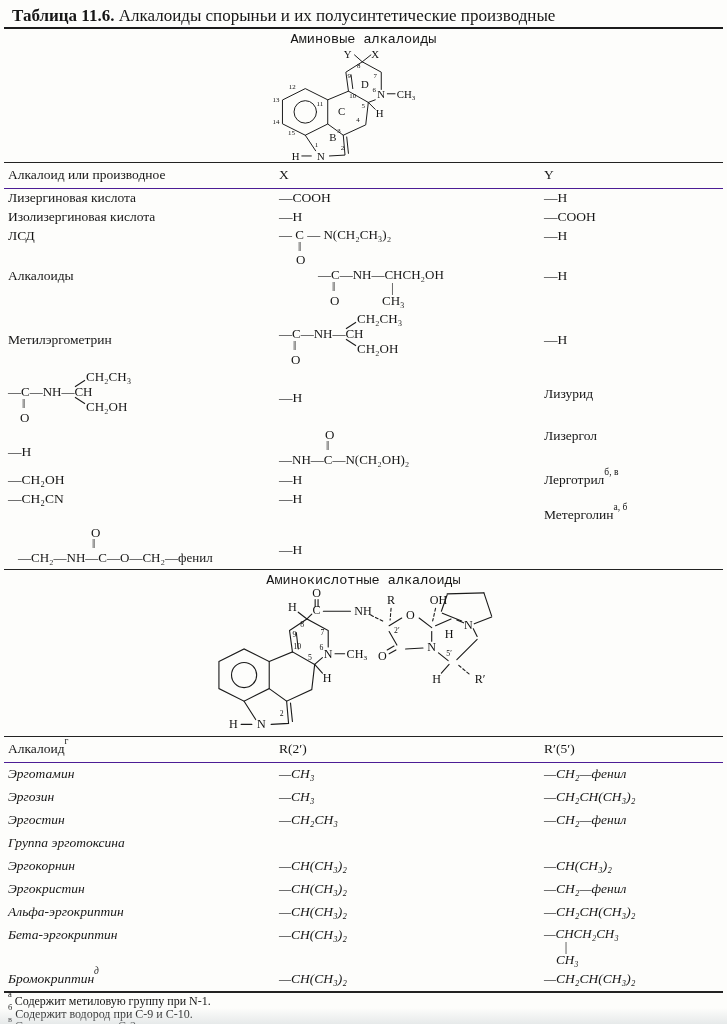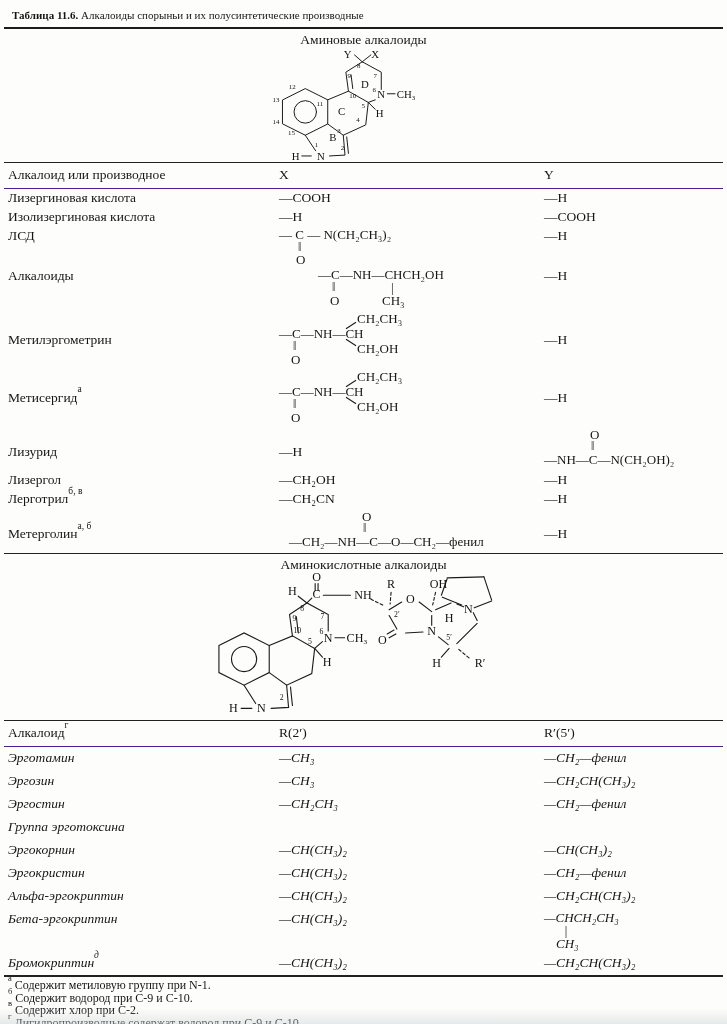--- a/index.html
+++ b/index.html
@@ -2,24 +2,24 @@
 <html><head>
 <meta charset="utf-8">
 <style>
   html,body{margin:0;padding:0;background:#e8e8e6;}
   .page{position:relative;width:727px;height:1024px;background:#fdfdfb;
         font-family:"Liberation Serif","DejaVu Serif",serif;color:#161616;
         overflow:hidden;box-sizing:border-box;}
 
   
   .titlebar{padding:7px 2px 3px 8px;margin:0 4px;border-bottom:2px solid #1c1c1c;
-            font-size:11px;line-height:17px;}
+            font-size:17px;line-height:17px;}
   .titlebar b{font-weight:bold;}
 
-  .caption{text-align:center;font-size:13.5px;line-height:16px;margin-top:3px;}
+  .caption{text-align:center;font-size:13.5px;line-height:16px;margin-top:3px;font-family:Liberation Mono, monospace;}
 
   .structwrap{text-align:center;line-height:0;}
   svg{overflow:visible;}
   svg line,svg path,svg circle{stroke:#1b1b1b;stroke-width:1.15;fill:none;stroke-linecap:round;}
   svg .dash{stroke-dasharray:3,2.4;}
   svg text{fill:#111;font-family:"Liberation Serif","DejaVu Serif",serif;font-size:12.5px;stroke:none;}
   svg text.num{font-size:8px;}
   svg text.ring{font-size:12.5px;}
 
   
@@ -170,23 +170,20 @@
           <span class="sl dn"></span>
           <span class="fl" style="left:78px;top:30px">CH₂OH</span>
           <span class="fl dbl" style="left:14px;top:28px">‖</span>
           <span class="fl" style="left:12px;top:41px">O</span>
         </span>
       </div>
       <div class="cell vc">
           <span>—H</span>
         </div>
 
-      <div class="cell vc">
-          <span><span>Метисергид</span><sup>а</sup></span>
-        </div>
       <div class="cell">
         <span class="fchem f-br">
           <span class="fl" style="left:78px;top:0">CH₂CH₃</span>
           <span class="fl" style="left:0;top:15px">—C—NH—CH</span>
           <span class="sl up"></span>
           <span class="sl dn"></span>
           <span class="fl" style="left:78px;top:30px">CH₂OH</span>
           <span class="fl dbl" style="left:14px;top:28px">‖</span>
           <span class="fl" style="left:12px;top:41px">O</span>
         </span>

